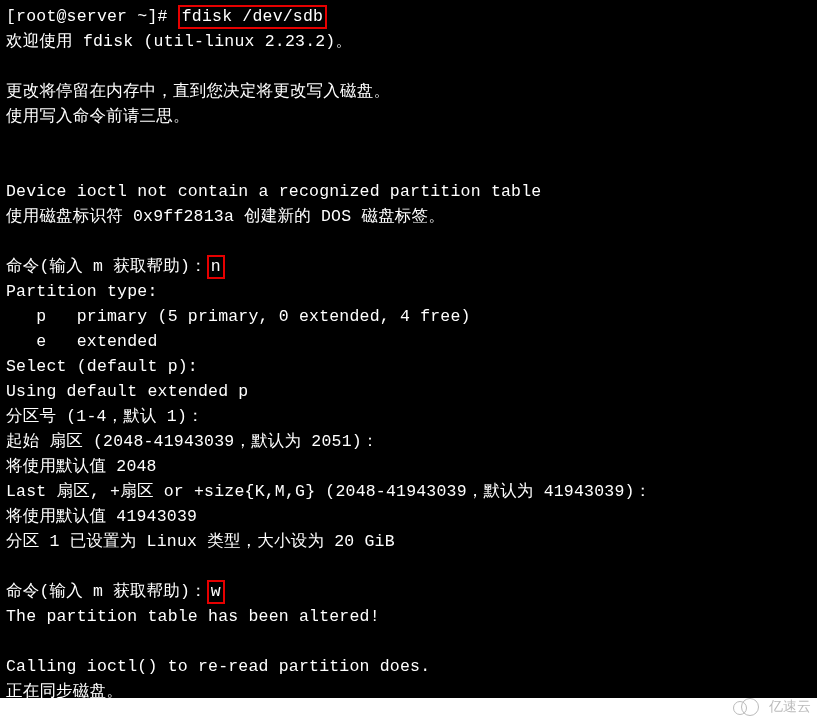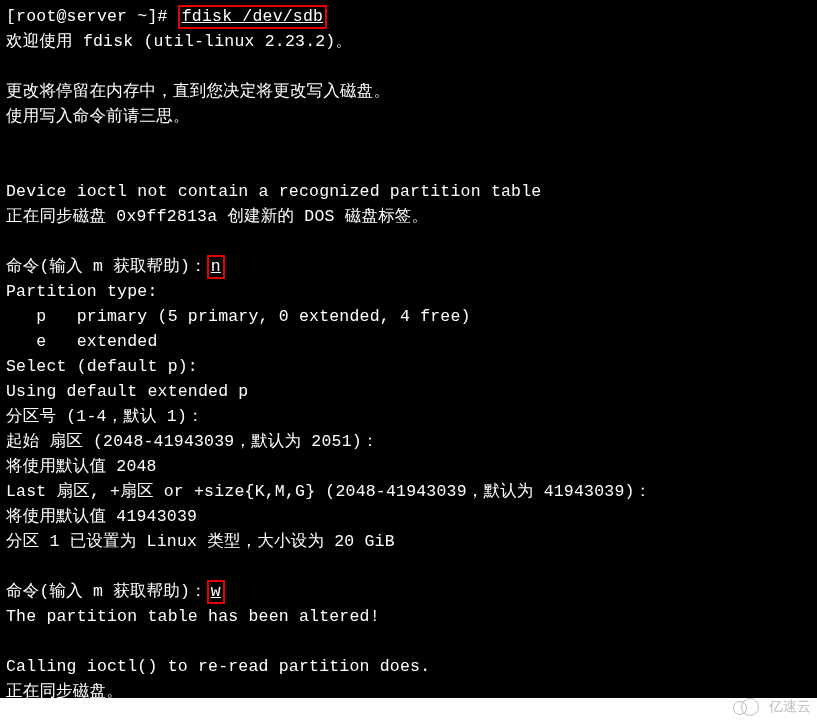--- a/index.html
+++ b/index.html
@@ -1,36 +1,36 @@
 <!DOCTYPE html>
 <html><head>
   <meta charset="utf-8">
   <style>
     body { margin:0; padding:0; background:#fff; font-family:sans-serif; width:817px; height:720px; position:relative; overflow:hidden; }
     .terminal { background:#000; color:#fff; font-family:"Courier New",monospace; font-size:16.5px; line-height:25px; padding:4px 6px; width:805px; height:690px; white-space:pre; letter-spacing:0.2px; }
-    .highlight-box { border:2px solid #e60000; padding:0 2px; display:inline-block; line-height:20px;text-decoration:underline; }
+    .highlight-box { border:2px solid #e60000; padding:0 2px; display:inline-block; line-height:20px; }
     .cursor { display:inline-block; width:10px; height:18px; background:#fff; vertical-align:text-bottom; }
     .watermark { position:absolute; right:6px; bottom:4px; color:#bbb; font-size:14px; display:flex; align-items:center; gap:8px; font-family:"Microsoft YaHei",sans-serif; }
     .cloud { width:28px; height:18px; position:relative; }
     .cloud::before, .cloud::after { content:""; position:absolute; border:1.5px solid #bbb; border-radius:50%; }
     .cloud::before { width:12px; height:12px; left:0; top:3px; }
     .cloud::after { width:16px; height:16px; left:8px; top:0; }
   </style>
 </head>
 <body>
 
 <div class="terminal"><span><span>[root@server ~]# </span><span class="highlight-box">fdisk /dev/sdb</span></span>
 <span>欢迎使用 fdisk (util-linux 2.23.2)。</span>
 <span></span>
 <span>更改将停留在内存中，直到您决定将更改写入磁盘。</span>
 <span>使用写入命令前请三思。</span>
 <span></span>
 <span></span>
 <span>Device ioctl not contain a recognized partition table</span>
-<span>正在同步磁盘 0x9ff2813a 创建新的 DOS 磁盘标签。</span>
+<span>使用磁盘标识符 0x9ff2813a 创建新的 DOS 磁盘标签。</span>
 <span></span>
 <span><span>命令(输入 m 获取帮助)：</span><span class="highlight-box">n</span></span>
 <span>Partition type:</span>
 <span>   p   primary (5 primary, 0 extended, 4 free)</span>
 <span>   e   extended</span>
 <span>Select (default p):</span>
 <span>Using default extended p</span>
 <span>分区号 (1-4，默认 1)：</span>
 <span>起始 扇区 (2048-41943039，默认为 2051)：</span>
 <span>将使用默认值 2048</span>

